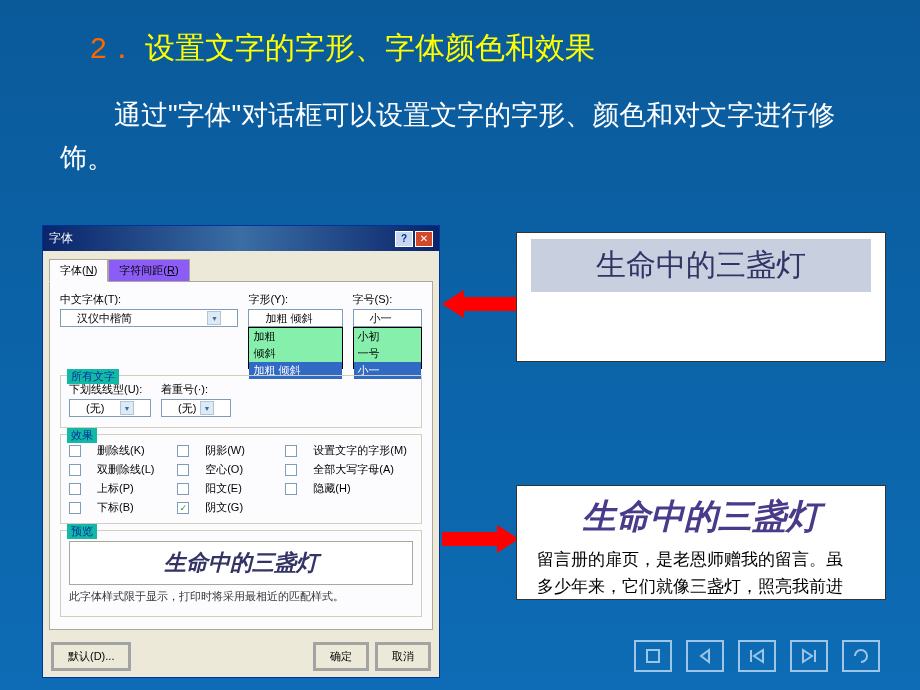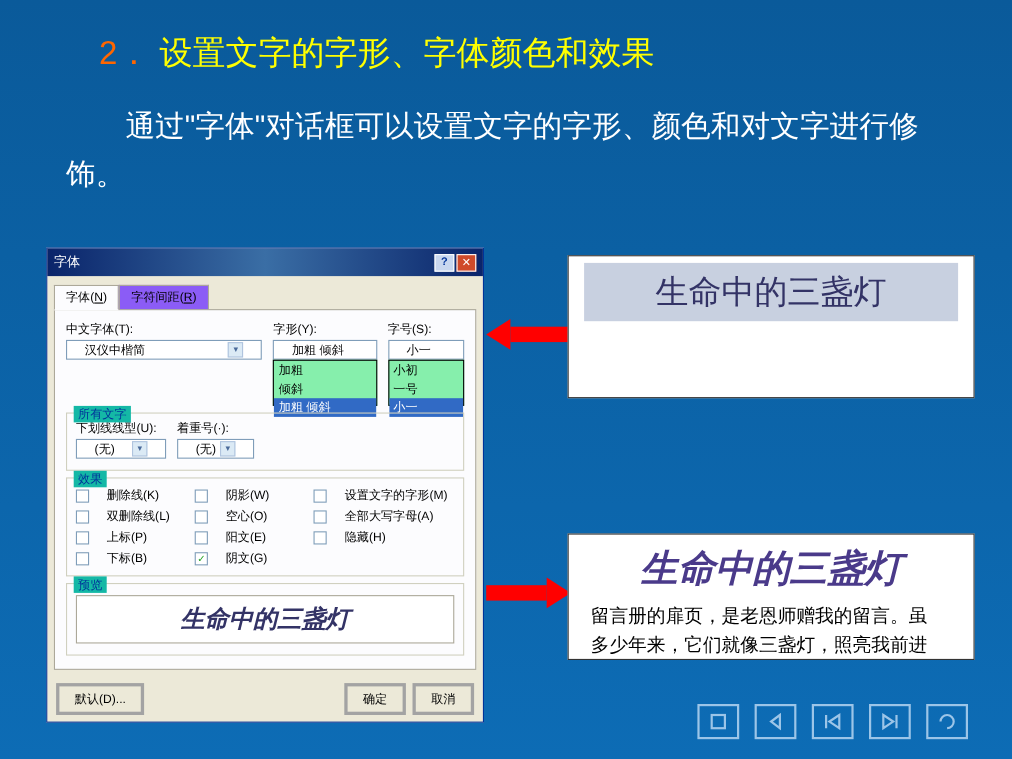--- a/index.html
+++ b/index.html
@@ -211,20 +211,21 @@
             <span>阴文(G)</span>
           </div>
       </div>
     </div>
 
     <div class="fieldset">
       <div class="fieldset-title">预览</div>
       <div class="preview-box">
         <span class="preview-text">生命中的三盏灯</span>
       </div>
+      <div class="preview-note">此字体样式限于显示，打印时将采用最相近的匹配样式。</div>
     </div>
   </div>
   <div class="dialog-footer">
     <div class="btn">默认(D)...</div>
     <div class="btn-group">
       <div class="btn">确定</div>
       <div class="btn">取消</div>
     </div>
   </div>
 </div>

